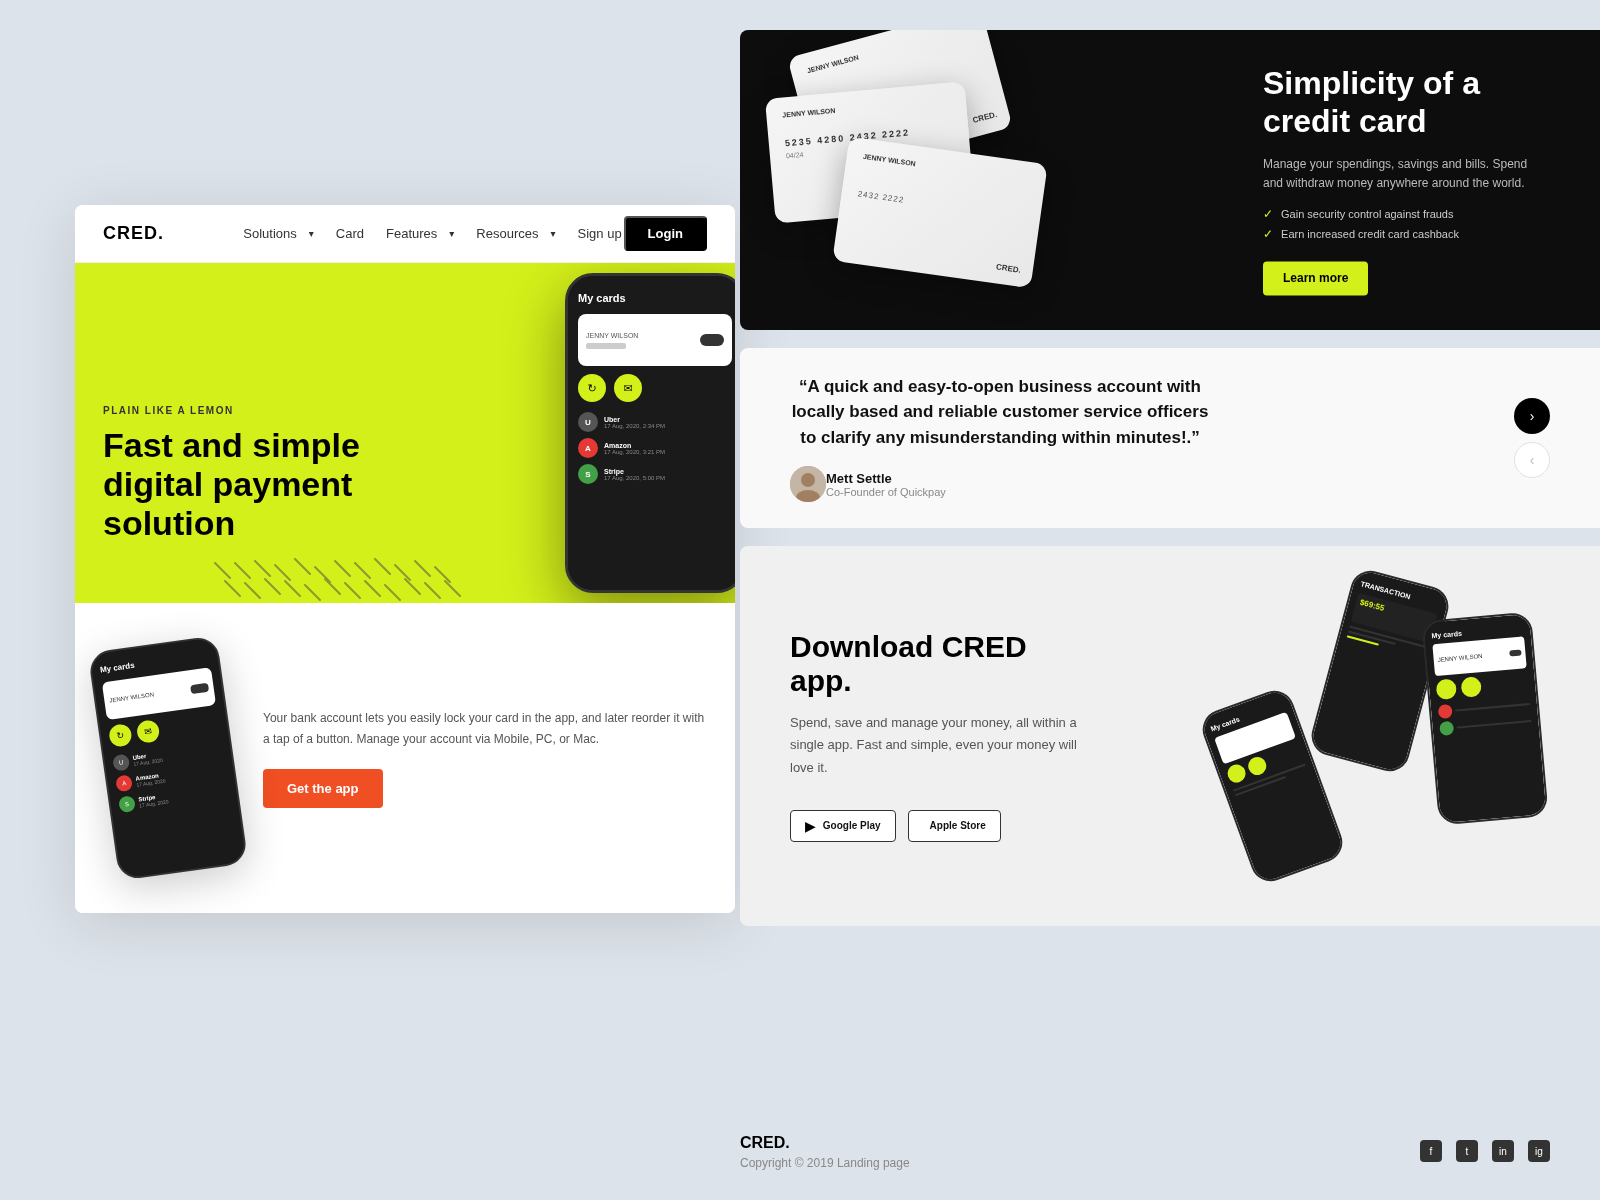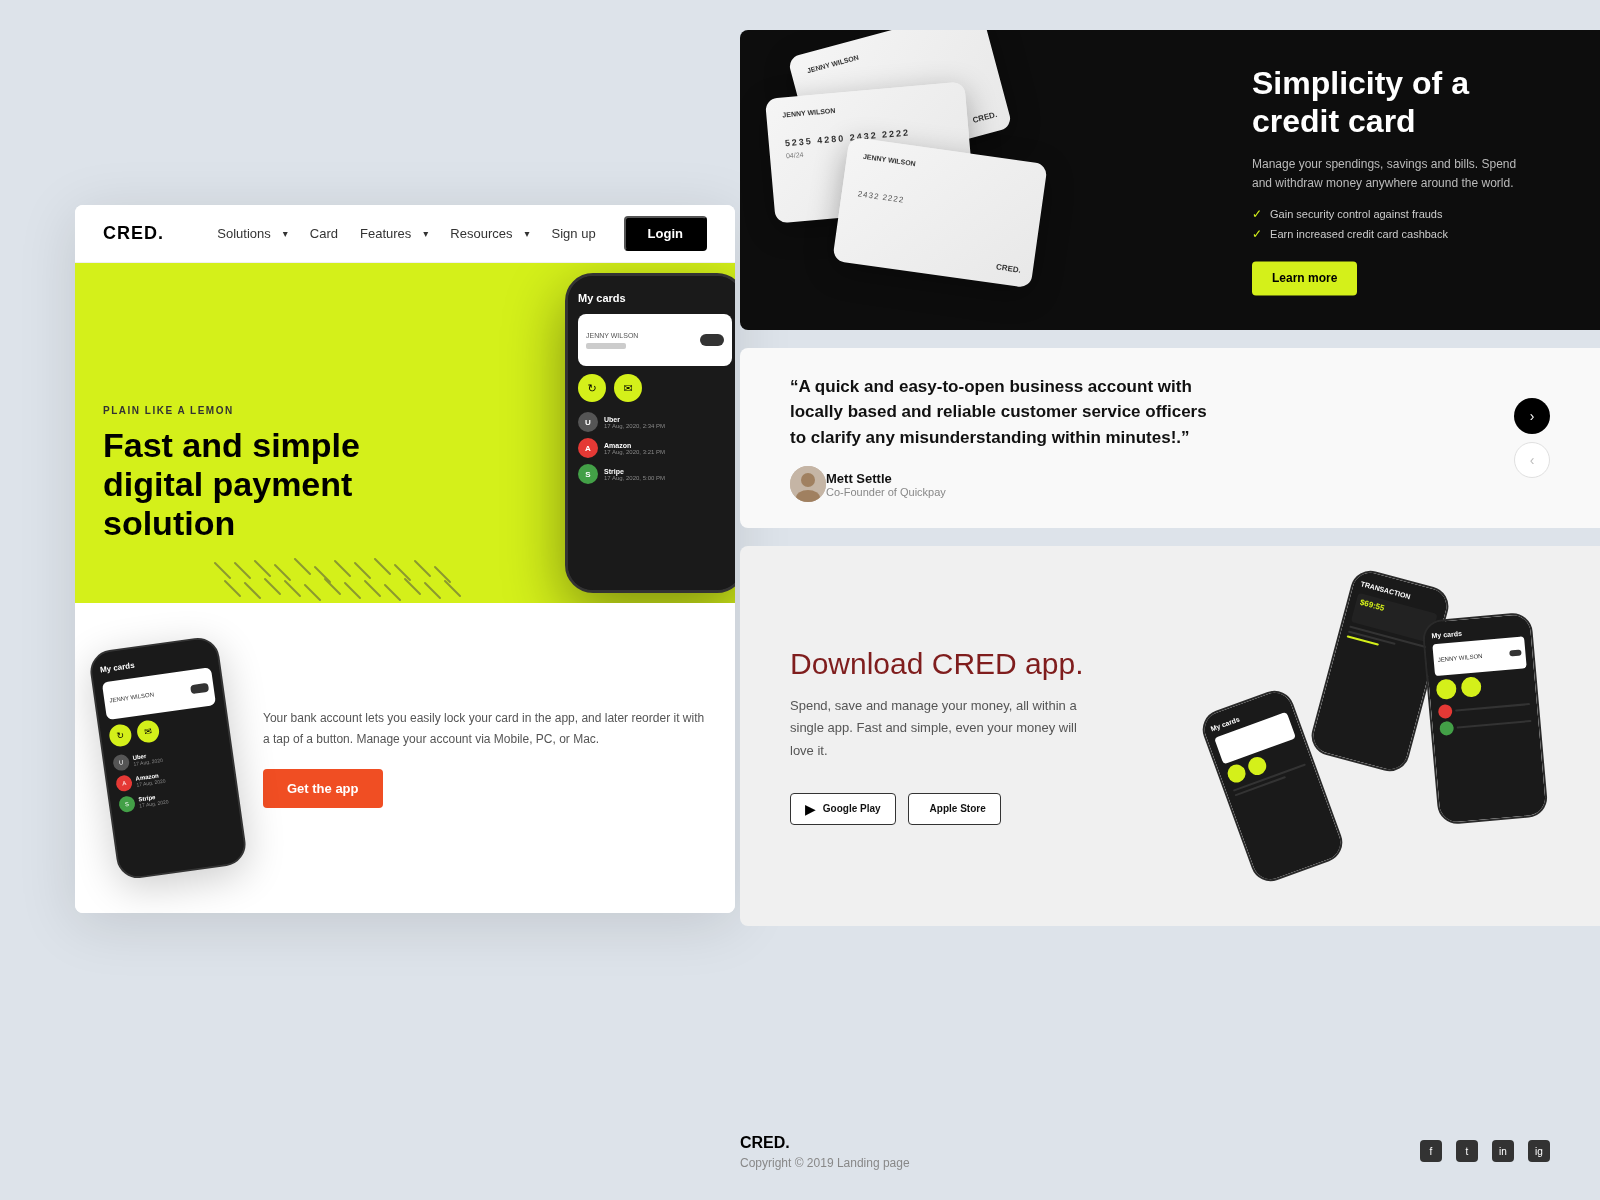--- a/index.html
+++ b/index.html
@@ -53,21 +53,21 @@
       display: flex;
       align-items: center;
       gap: 12px;
     }
     .nav-link .chevron {
       font-size: 10px;
     }
     .nav-signup {
       font-size: 13px;
       color: #333;
-      margin-right: 28px;
+      margin-right: 2px;
       cursor: pointer;
     }
     .nav-login {
       background: #000;
       color: #fff;
       font-size: 13px;
       font-weight: 600;
       padding: 8px 22px;
       border-radius: 4px;
       cursor: pointer;
@@ -300,21 +300,21 @@
       width: 28px;
       height: 28px;
       background: #222;
       border-radius: 50%;
       position: absolute;
       bottom: 14px;
       left: 14px;
     }
     .panel-black-content {
       position: absolute;
-      right: 68px;
+      right: 57px;
       top: 50%;
       transform: translateY(-50%);
       width: 280px;
     }
     .panel-black-title {
       font-size: 32px;
       font-weight: 800;
       color: #fff;
       line-height: 1.2;
       margin-bottom: 14px;
@@ -364,20 +364,21 @@
       align-items: center;
       padding: 30px 50px;
     }
     .testimonial-quote {
       font-size: 17px;
       font-weight: 600;
       color: #111;
       line-height: 1.5;
       flex: 1;
       max-width: 420px;
+      text-align: center;
     }
     .testimonial-author {
       display: flex;
       align-items: center;
       gap: 0;
       margin-top: 16px;
     }
     .author-avatar {
       width: 36px;
       height: 36px;
@@ -426,22 +427,22 @@
       display: flex;
       align-items: center;
     }
     .download-content {
       padding: 40px 50px;
       flex: 1;
       max-width: 400px;
     }
     .download-title {
       font-size: 30px;
-      font-weight: 400;
-      color: #7f1d1d;
+      font-weight: 700;
+      color: #000000;
       margin-bottom: 14px;
     }
     .download-desc {
       font-size: 13px;
       color: #555;
       line-height: 1.7;
       margin-bottom: 31px;
     }
     .store-btns {
       display: flex;

